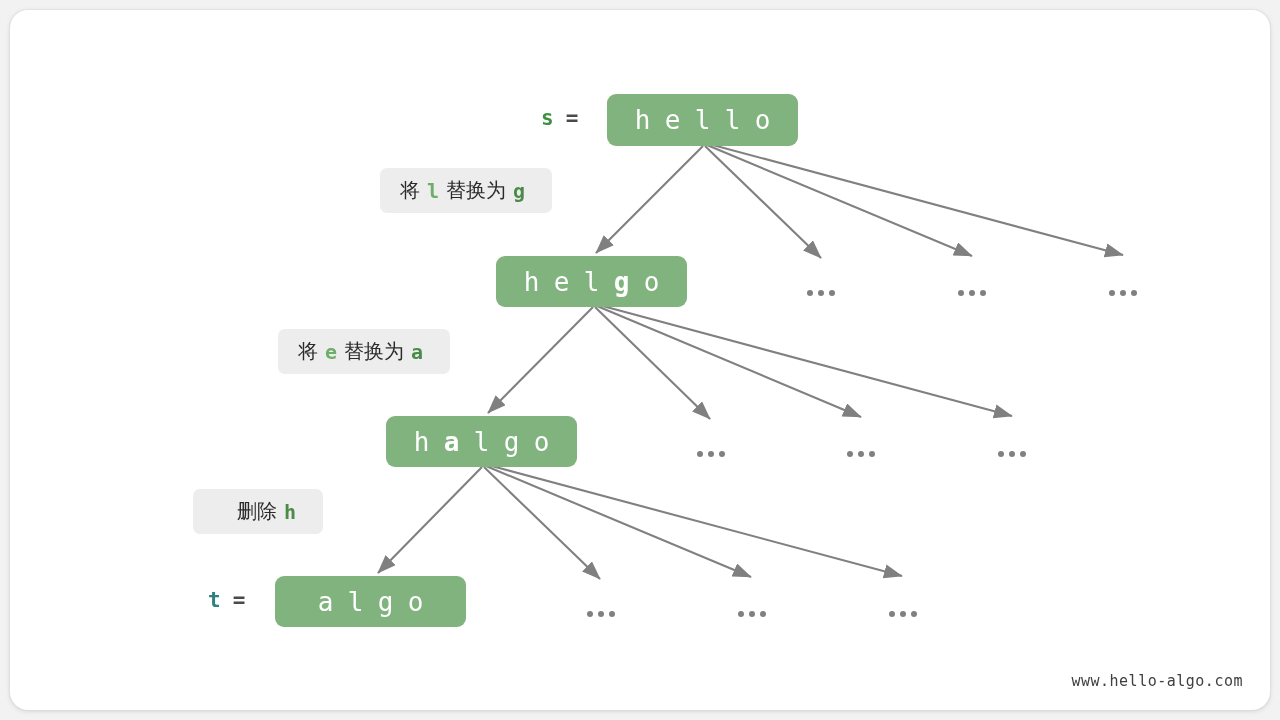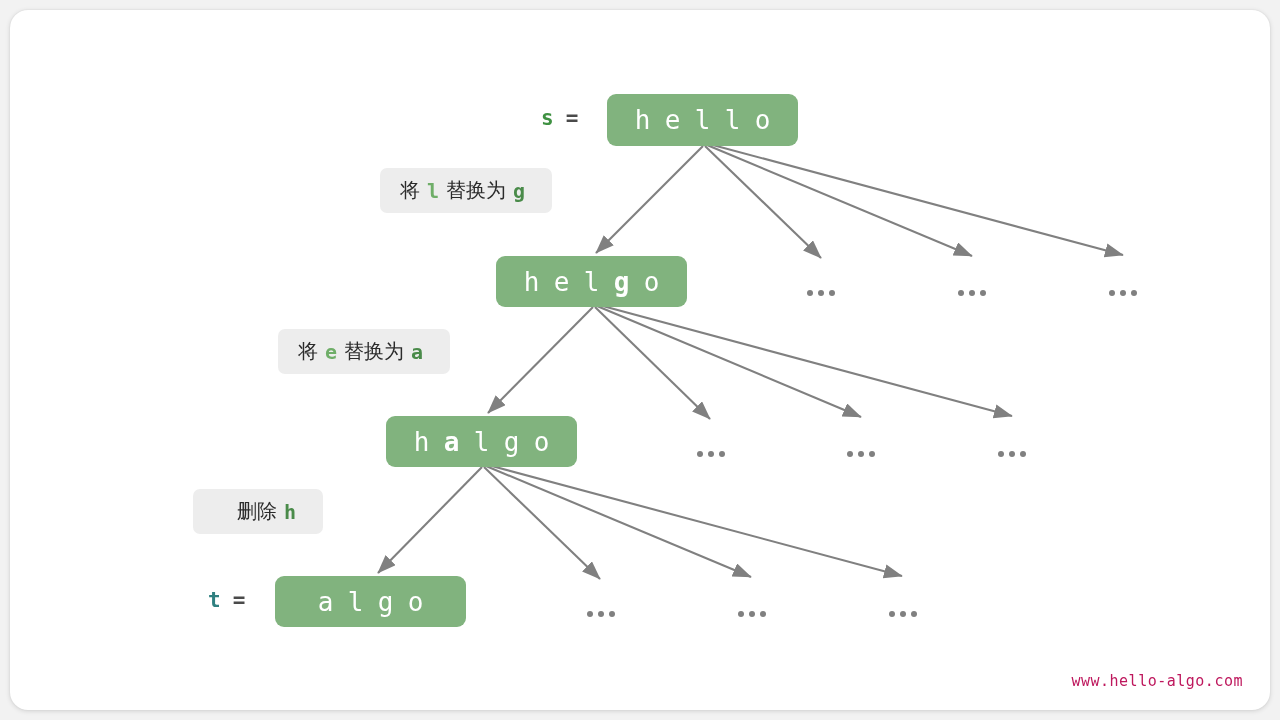--- a/index.html
+++ b/index.html
@@ -118,21 +118,21 @@
     background: #808080;
   }
 
   
   #watermark {
     position: absolute;
     right: 27px;
     bottom: 20px;
     font-family: "DejaVu Sans Mono", "Liberation Mono", monospace;
     font-size: 15px;
-    color: #be185d;
+    color: #404040;
     letter-spacing: 0.5px;
     white-space: nowrap;
   }
 </style>
 </head>
 <body>
 
 <div id="canvas">
   <div id="card">
 

